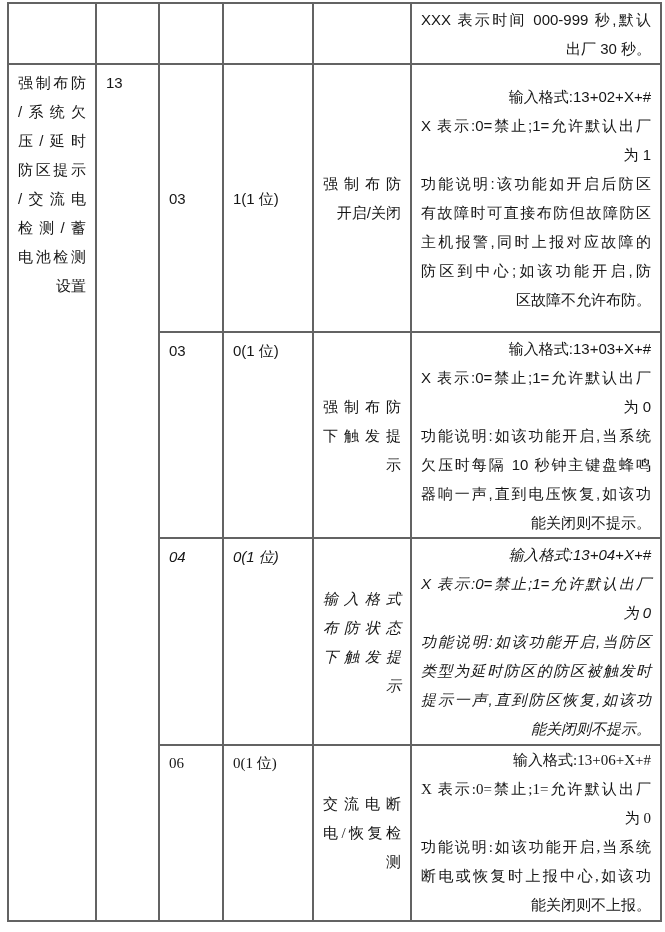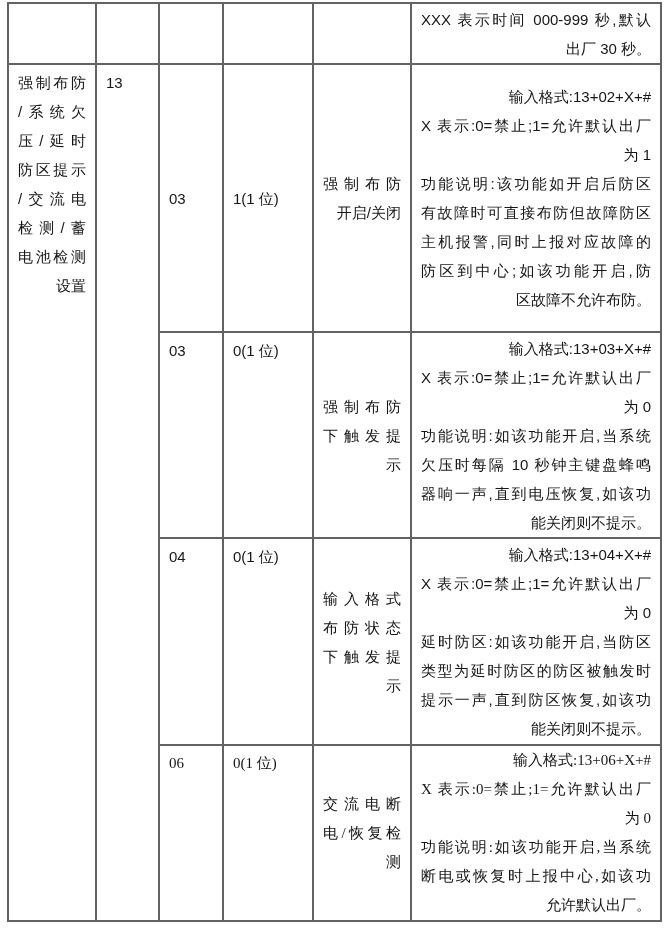--- a/index.html
+++ b/index.html
@@ -24,21 +24,21 @@
     font-size: 15px;
     line-height: 29px;
     vertical-align: middle;
     overflow: hidden;
     word-break: break-all;
   }
   td.top { vertical-align: top; padding-top: 3px; }
   tr.rA { height: 61px; }
   tr.rB { height: 268px; }
   tr.rC { height: 206px; }
-  tr.rD { height: 207px; }
+  tr.rD { height: 207px; font-style: italic; }
   tr.rE { height: 169px; font-family: Liberation Serif, serif; }
   .ln { text-align: right; }
   .ln.j {
     text-align: justify;
     text-align-last: justify;
     text-justify: inter-character;
   }
 </style>
 </head>
 <body>
@@ -118,38 +118,38 @@
       <td>
             <div class="ln j">输入格式</div>
             <div class="ln j">布防状态</div>
             <div class="ln j">下触发提</div>
             <div class="ln">示</div>
           </td>
       <td>
             <div class="ln">输入格式:13+04+X+#</div>
             <div class="ln j">X 表示:0=禁止;1=允许默认出厂</div>
             <div class="ln">为 0</div>
-            <div class="ln j">延时防区:如该功能开启,当防区</div>
+            <div class="ln j">功能说明:如该功能开启,当防区</div>
             <div class="ln j">类型为延时防区的防区被触发时</div>
             <div class="ln j">提示一声,直到防区恢复,如该功</div>
             <div class="ln">能关闭则不提示。</div>
           </td>
     </tr>
     <tr class="rE">
       <td class="top">06</td>
       <td class="top">0(1 位)</td>
       <td>
             <div class="ln j">交流电断</div>
             <div class="ln j">电/恢复检</div>
             <div class="ln">测</div>
           </td>
       <td>
             <div class="ln">输入格式:13+06+X+#</div>
             <div class="ln j">X 表示:0=禁止;1=允许默认出厂</div>
             <div class="ln">为 0</div>
             <div class="ln j">功能说明:如该功能开启,当系统</div>
             <div class="ln j">断电或恢复时上报中心,如该功</div>
-            <div class="ln">允许默认出厂。</div>
+            <div class="ln">能关闭则不上报。</div>
           </td>
     </tr>
   </tbody>
     </table>
 </div>
 
 </body></html>

